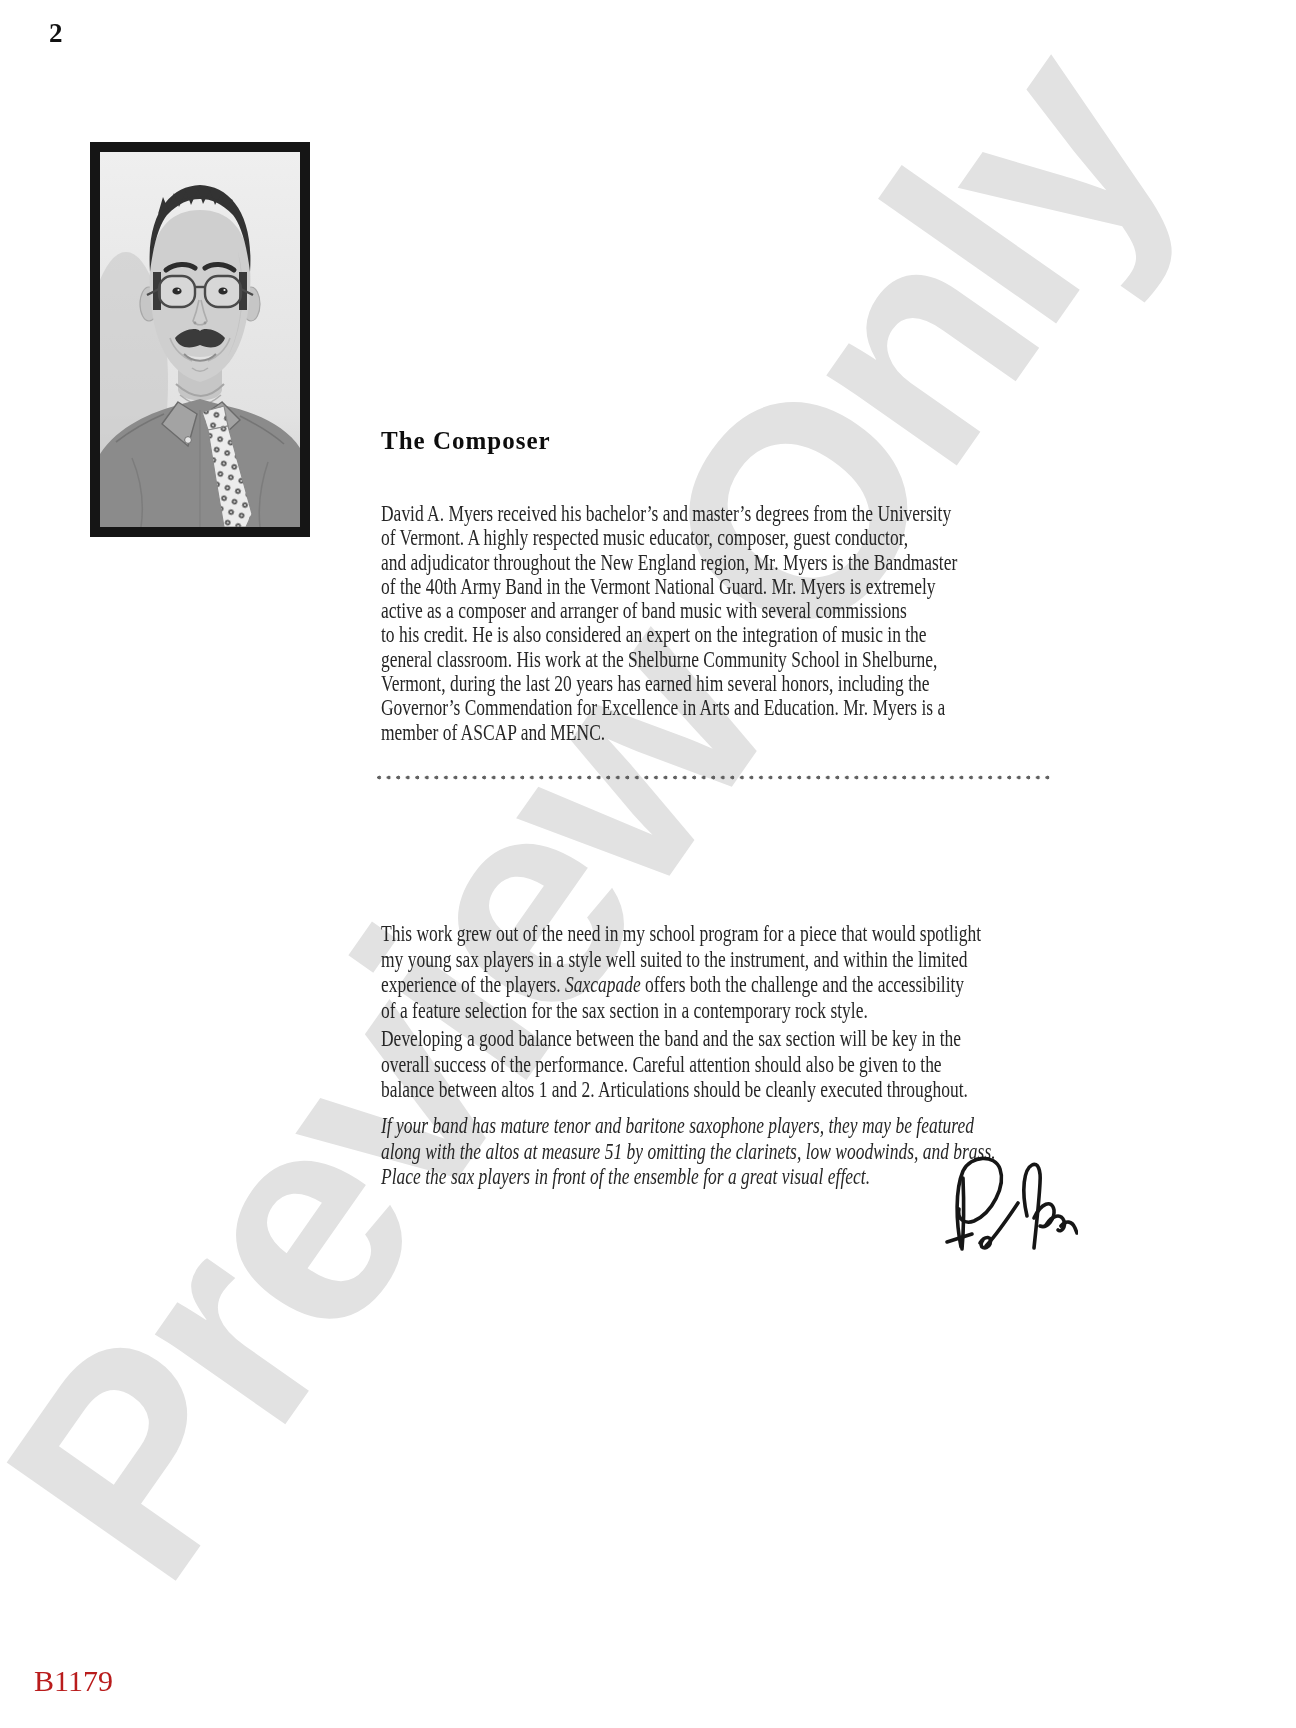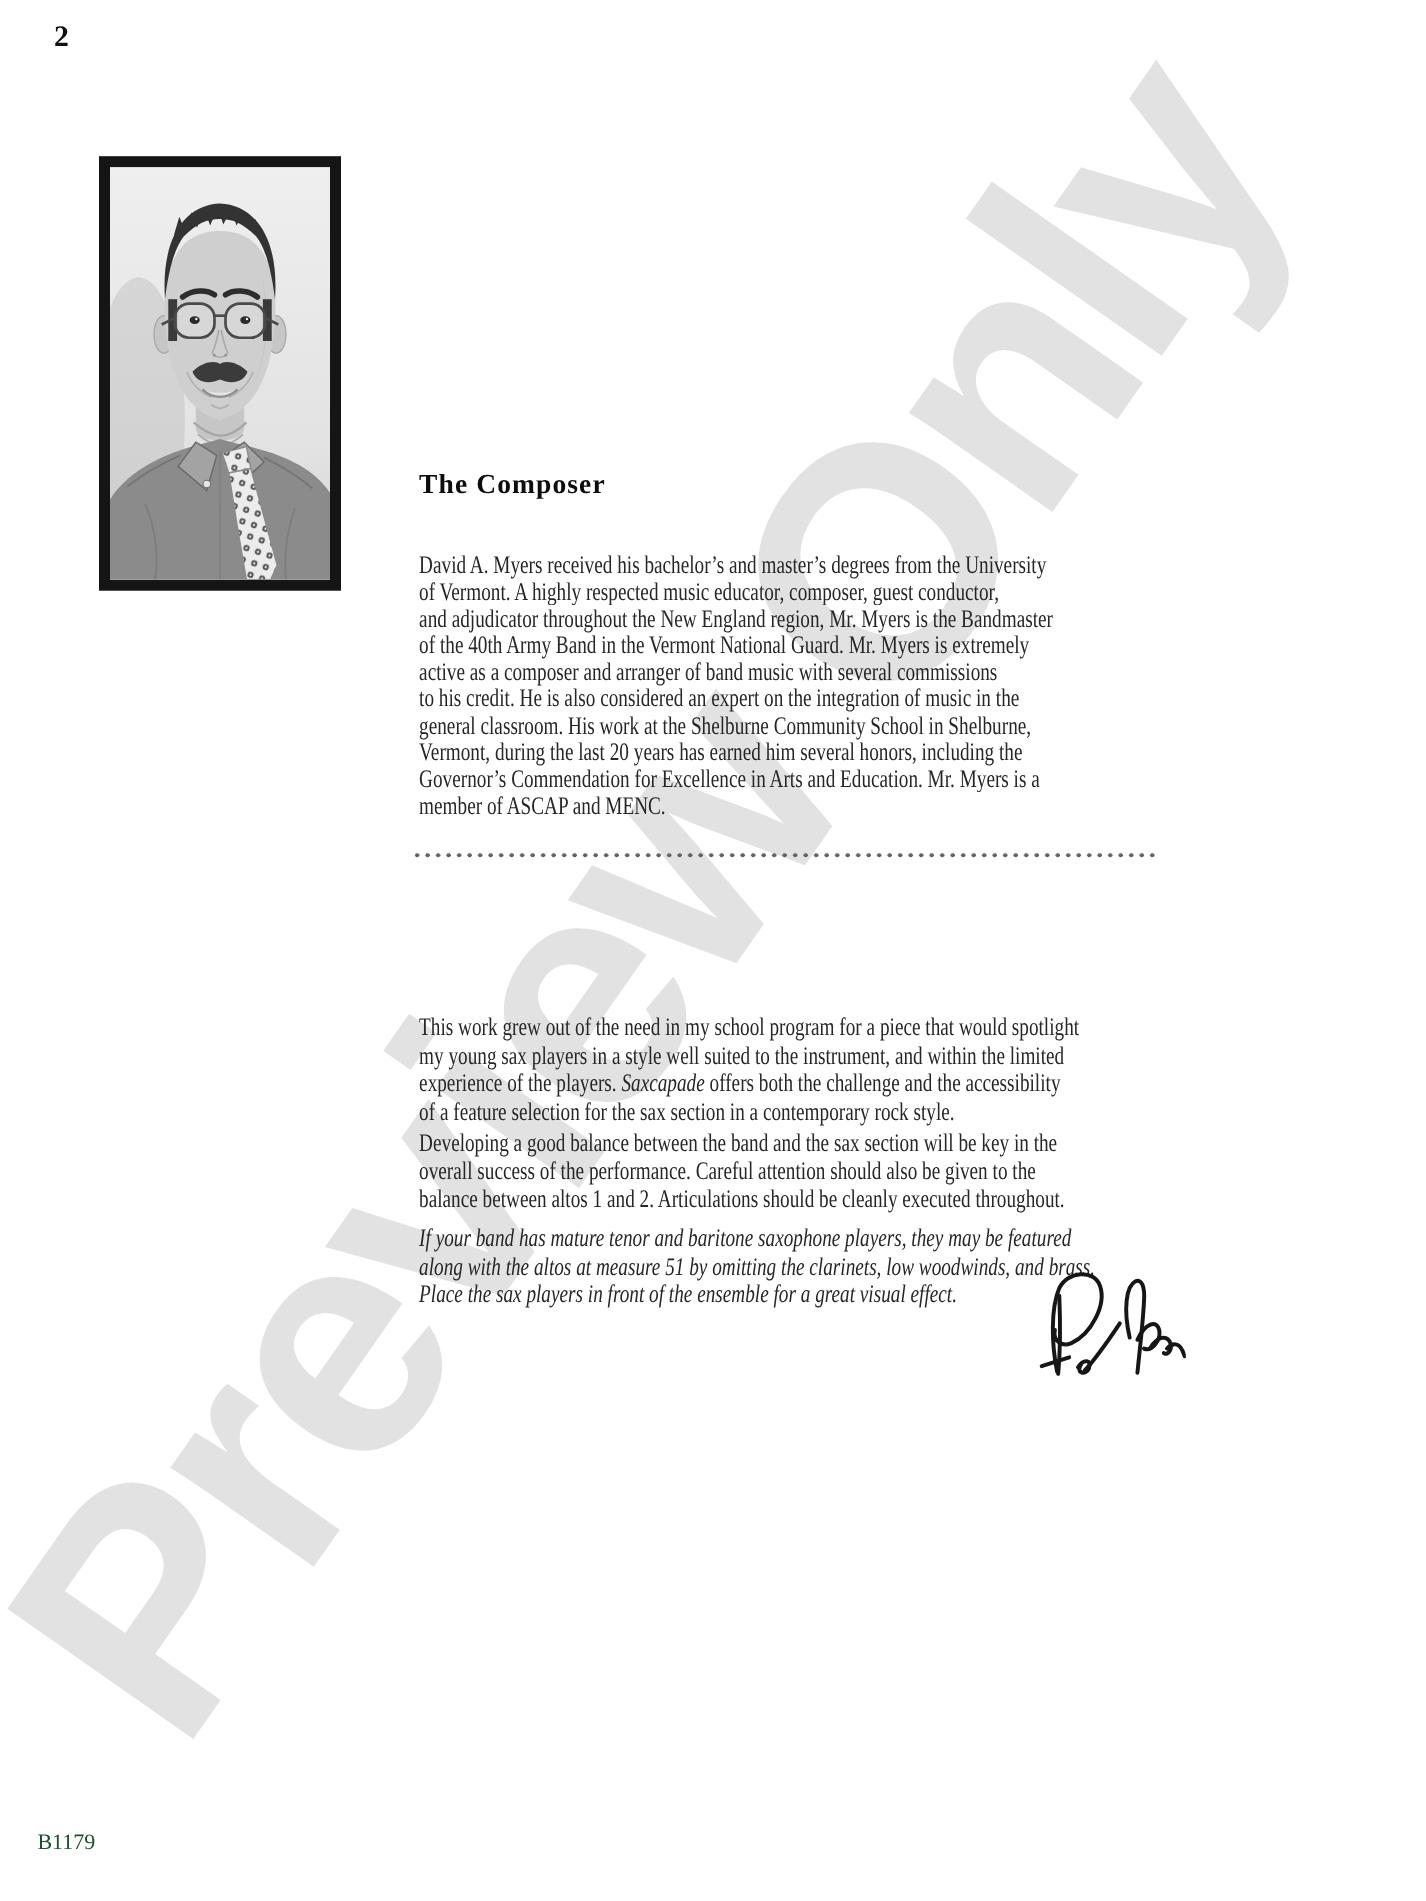--- a/index.html
+++ b/index.html
@@ -11,21 +11,21 @@
   
   .watermark{
     position:absolute;left:585px;top:815px;
     font-family:"Liberation Sans", sans-serif;font-weight:bold;
     font-size:300px;letter-spacing:-10px;color:#e2e2e2;
     white-space:nowrap;transform:translate(-50%,-50%) rotate(-55deg);
     z-index:0;user-select:none;
   }
   .content-layer{position:absolute;left:0;top:0;width:100%;height:100%;z-index:1;}
   .page-number{left:49px;top:18px;font-size:27px;font-weight:bold;color:#111;}
-  .catalog-number{left:34px;top:1664px;font-size:20px;color:#14532d;}
+  .catalog-number{left:34px;top:1664px;font-size:30px;color:#b91c1c;}
   
   .photo-frame{
     left:90px;top:142px;width:220px;height:395px;
     border:10px solid #151515;box-sizing:border-box;background:#e8e8e8;
   }
   .photo-frame svg{display:block;}
   
   .section-heading{
     font-size:25px;font-weight:bold;letter-spacing:1px;color:#0d0d0d;
     line-height:40px;white-space:nowrap;

